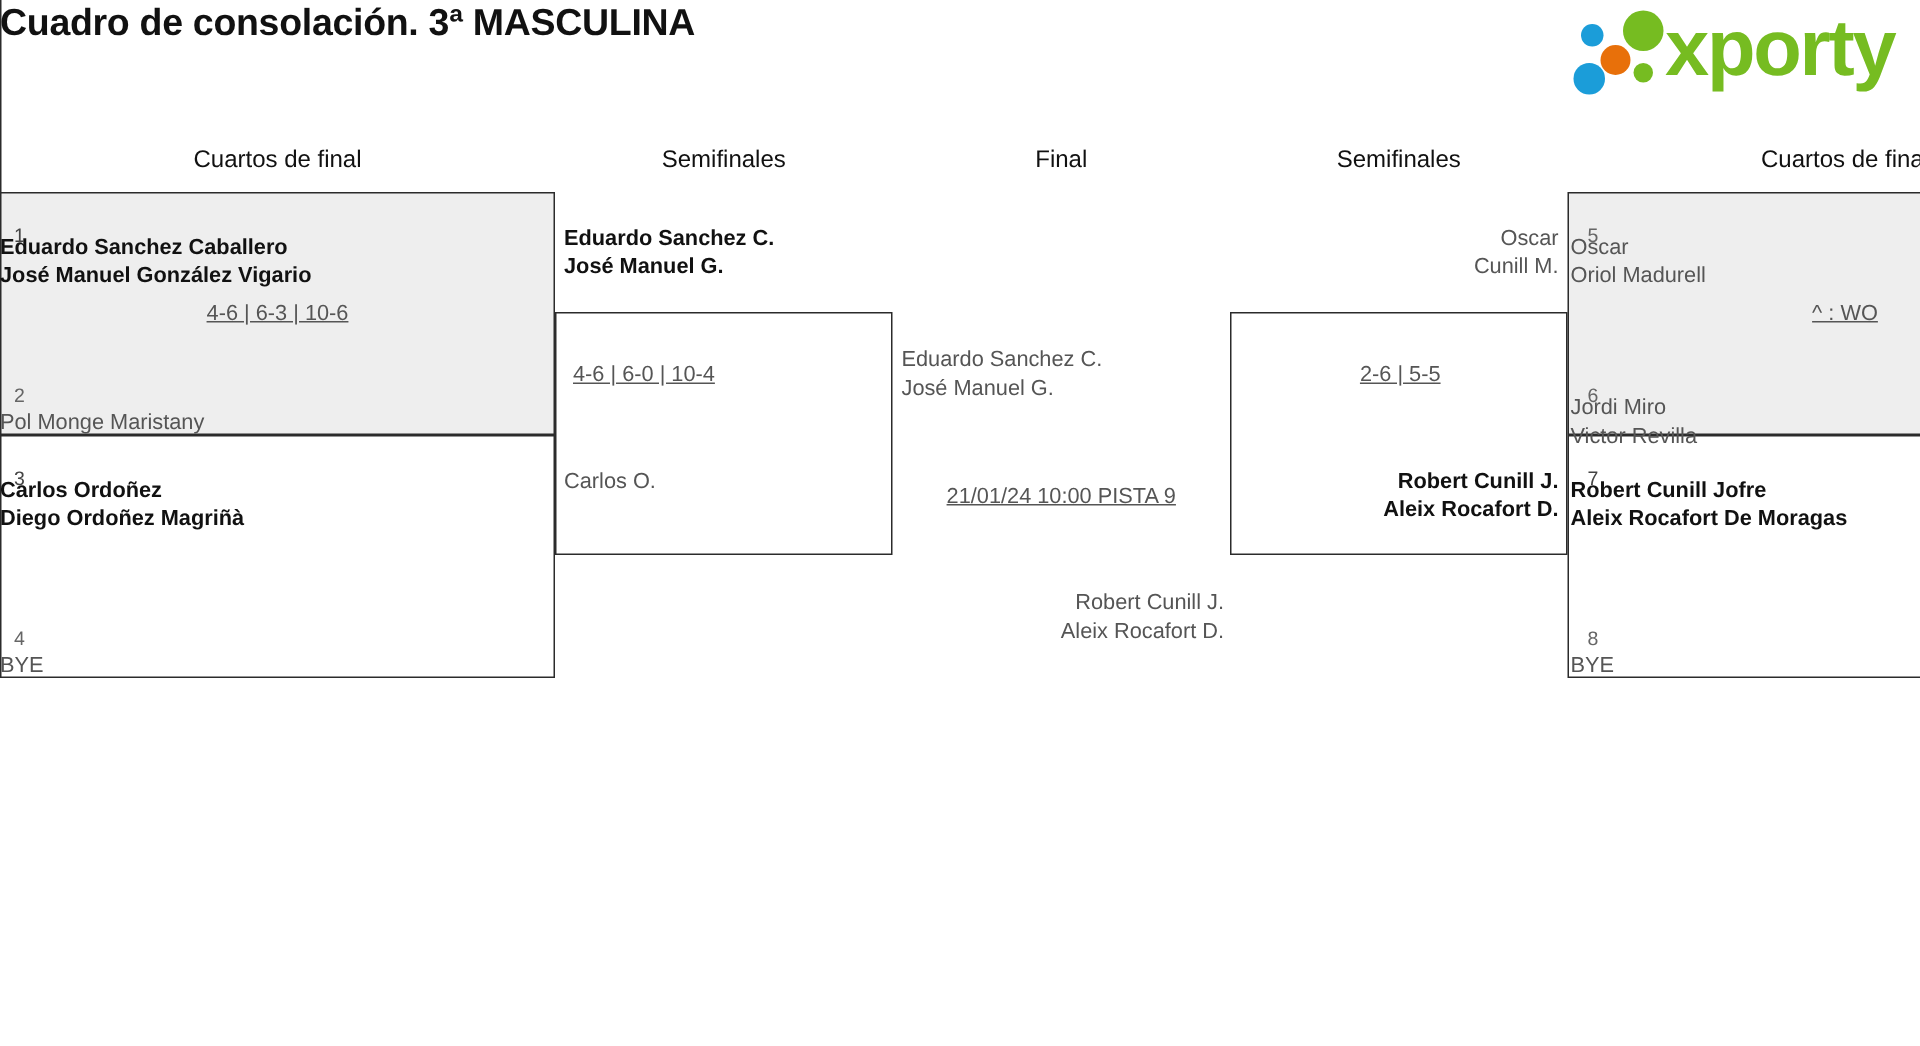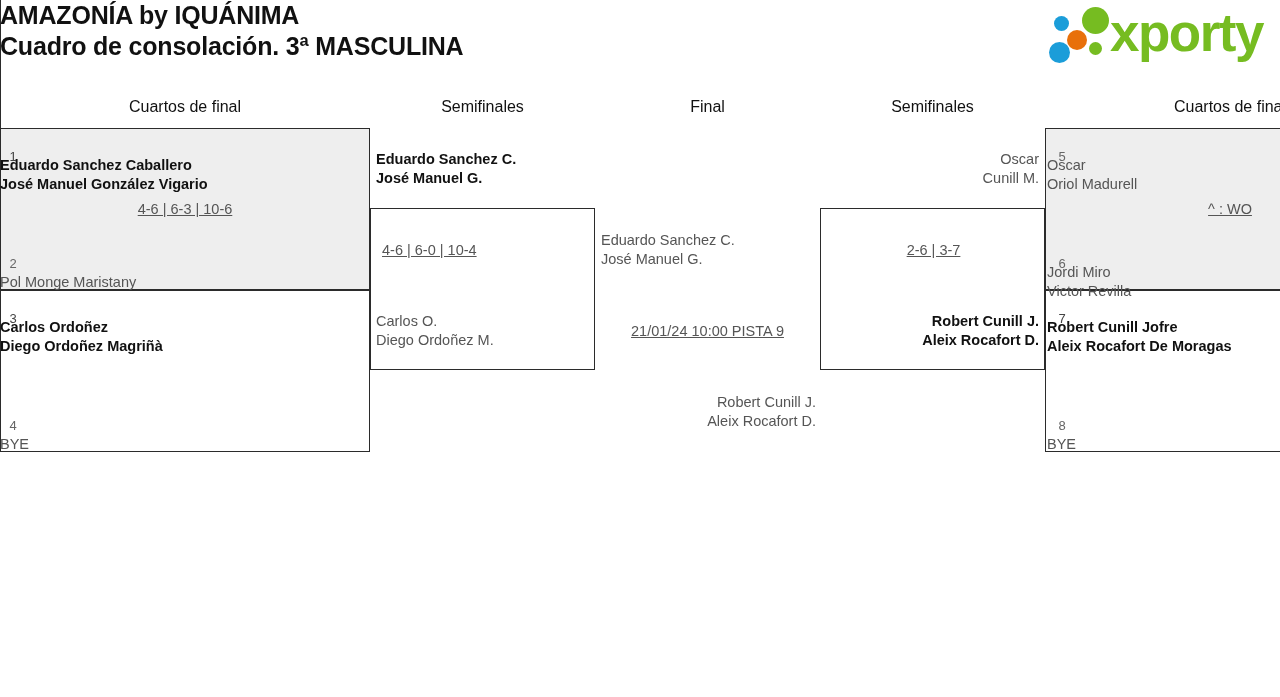--- a/index.html
+++ b/index.html
@@ -177,21 +177,20 @@
   #score-qf1 { left: 0px;    top: 200px; width: 370px; text-align: center; }
   #score-qf3 { left: 1045px; top: 200px; width: 370px; text-align: center; }
   #score-sf-left  { left: 370px; top: 241px; width: 243px; text-align: left; padding-left: 12px; }
   #score-sf-right { left: 822px; top: 241px; width: 223px; text-align: center; }
   #score-final    { left: 595px; top: 322px; width: 225px; text-align: center; }
 </style>
 </head>
 <body>
 
 <div id="header-title">
-  <div class="title-line">AMAZONÍA by IQUÁNIMA</div>
   <div class="title-line">Cuadro de consolación. 3ª MASCULINA</div>
 </div>
 
 <div id="brand-logo">
   <span class="logo-dot" id="dot-blue-small"></span>
   <span class="logo-dot" id="dot-green-big"></span>
   <span class="logo-dot" id="dot-orange"></span>
   <span class="logo-dot" id="dot-green-small"></span>
   <span class="logo-dot" id="dot-blue-big"></span>
   <span id="logo-wordmark">xporty</span>
@@ -275,31 +274,30 @@
 <div class="team winner" id="team-sf-l-top">
   <span class="names">
     <span class="pname">Eduardo Sanchez C.</span>
     <span class="pname">José Manuel G.</span>
   </span>
 </div>
 <div class="score" id="score-sf-left">4-6 | 6-0 | 10-4</div>
 <div class="team loser" id="team-sf-l-bot">
   <span class="names">
     <span class="pname">Carlos O.</span>
-    <span class="pname">Diego Ordoñez M.</span>
   </span>
 </div>
 
 <div class="team loser" id="team-sf-r-top">
   <span class="names">
     <span class="pname">Oscar</span>
     <span class="pname">Cunill M.</span>
   </span>
 </div>
-<div class="score" id="score-sf-right">2-6 | 3-7</div>
+<div class="score" id="score-sf-right">2-6 | 5-5</div>
 <div class="team winner" id="team-sf-r-bot">
   <span class="names">
     <span class="pname">Robert Cunill J.</span>
     <span class="pname">Aleix Rocafort D.</span>
   </span>
 </div>
 
 <div class="team loser" id="team-f-top">
   <span class="names">
     <span class="pname">Eduardo Sanchez C.</span>

